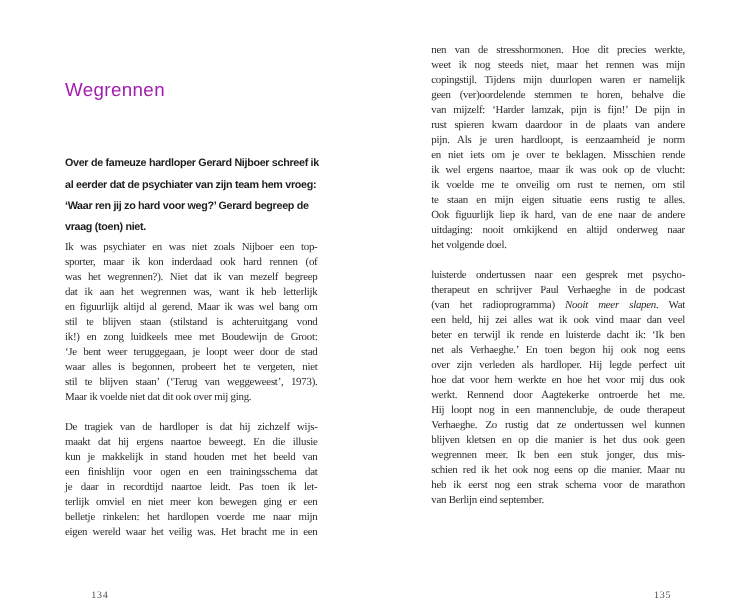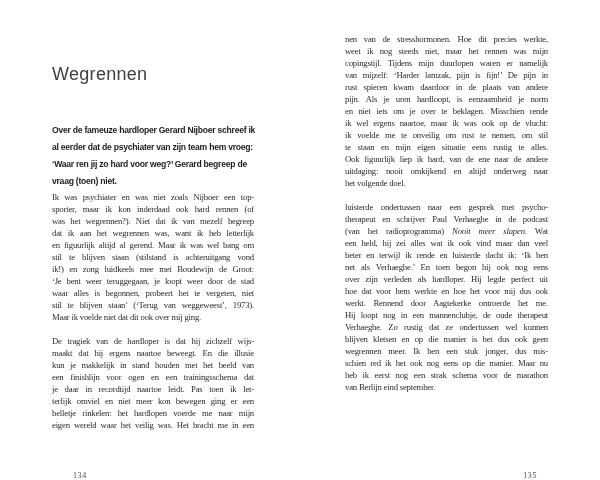--- a/index.html
+++ b/index.html
@@ -9,21 +9,21 @@
     -webkit-font-smoothing:antialiased;
   }
   .spread { position:relative; width:600px; height:480px; background:#ffffff; overflow:hidden; }
   .page { position:absolute; top:0; height:480px; }
   .page-left  { left:52px;  width:202px; }
   .page-right { left:345px; width:203px; }
 
   .chapter-title {
     position:absolute; top:64px; left:0;
     font-family:"Liberation Sans", sans-serif;
-    font-size:18px; font-weight:400; color:#404040; letter-spacing:0.3px;
+    font-size:15px; font-weight:400; color:#a21caf; letter-spacing:0.3px;
     white-space:nowrap;
   }
 
   .intro {
     position:absolute; top:122px; left:0; width:210px;
     font-family:"Liberation Sans", sans-serif;
     font-weight:700; font-size:8.6px; line-height:17px;
     color:#1d1d1d; letter-spacing:-0.25px;
   }
   .intro .iline { height:17px; white-space:nowrap; }
@@ -84,20 +84,21 @@
         <div class="bline">eigen wereld waar het veilig was. Het bracht me in een</div>
       </div>
     <div class="pagenum">134</div>
   </div>
 
   <div class="page page-right">
     <div class="bodytext">
         <div class="bline">nen van de stresshormonen. Hoe dit precies werkte,</div>
         <div class="bline">weet ik nog steeds niet, maar het rennen was mijn</div>
         <div class="bline">copingstijl. Tijdens mijn duurlopen waren er namelijk</div>
+        <div class="bline">geen (ver)oordelende stemmen te horen, behalve die</div>
         <div class="bline">van mijzelf: ‘Harder lamzak, pijn is fijn!’ De pijn in</div>
         <div class="bline">rust spieren kwam daardoor in de plaats van andere</div>
         <div class="bline">pijn. Als je uren hardloopt, is eenzaamheid je norm</div>
         <div class="bline">en niet iets om je over te beklagen. Misschien rende</div>
         <div class="bline">ik wel ergens naartoe, maar ik was ook op de vlucht:</div>
         <div class="bline">ik voelde me te onveilig om rust te nemen, om stil</div>
         <div class="bline">te staan en mijn eigen situatie eens rustig te alles.</div>
         <div class="bline">Ook figuurlijk liep ik hard, van de ene naar de andere</div>
         <div class="bline">uitdaging: nooit omkijkend en altijd onderweg naar</div>
         <div class="bline pend">het volgende doel.</div>

